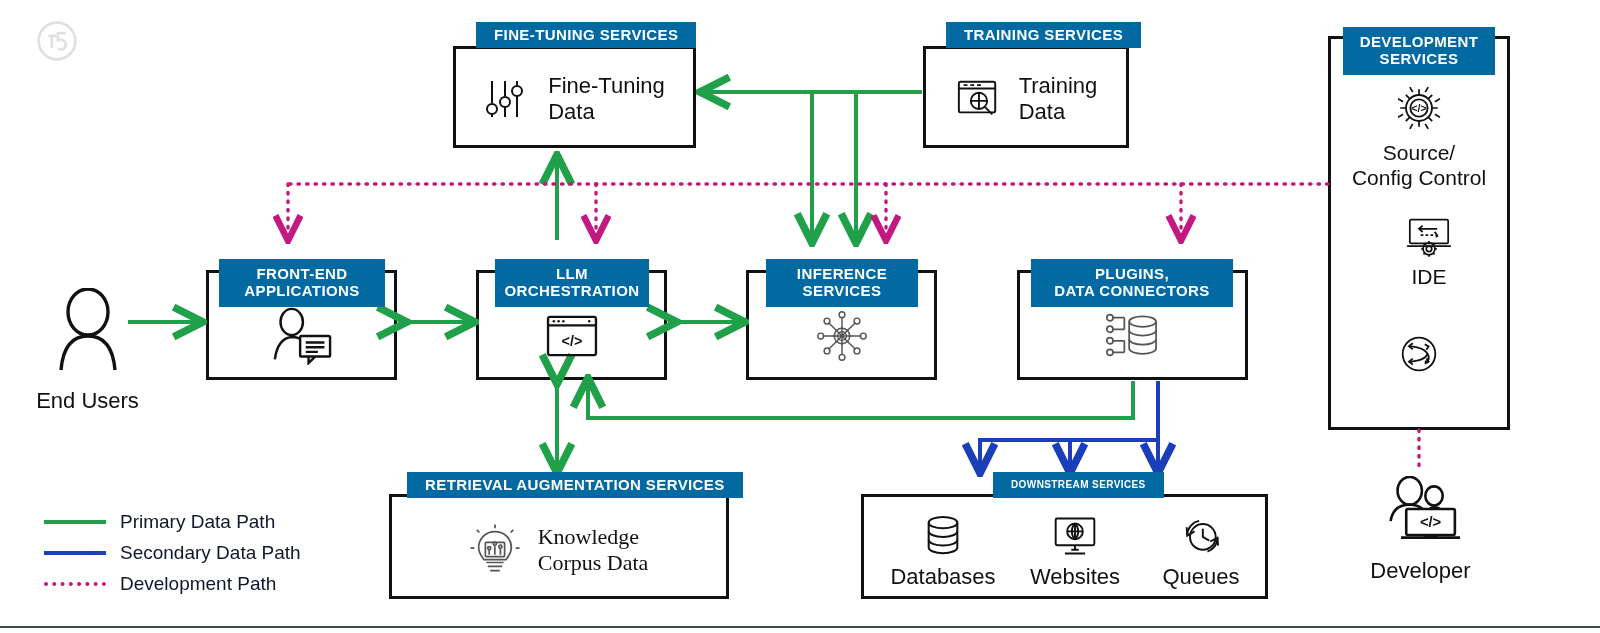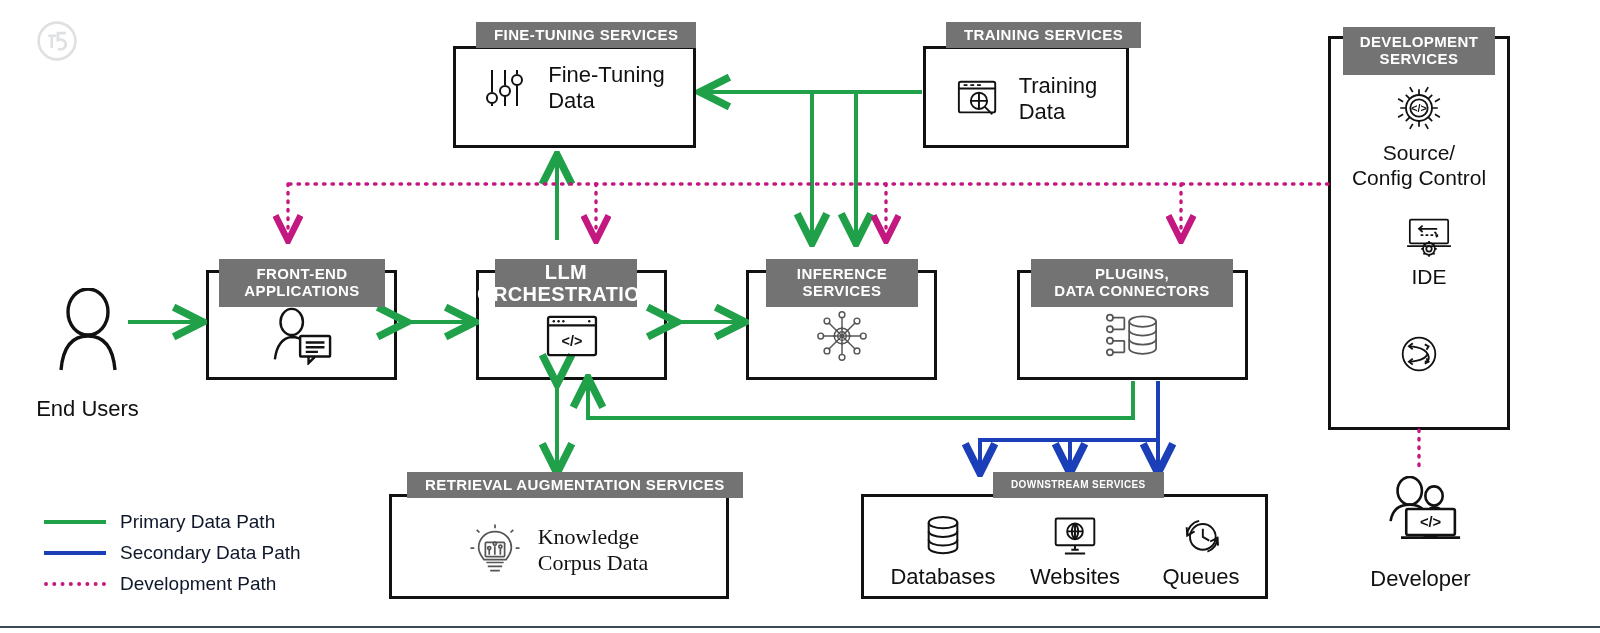--- a/index.html
+++ b/index.html
@@ -5,33 +5,33 @@
   html,body{margin:0;padding:0;background:#ffffff;}
   body{width:1600px;height:633px;position:relative;overflow:hidden;
        font-family:"Liberation Sans",sans-serif;color:#111;}
   #stage{position:absolute;left:0;top:0;width:1600px;height:633px;}
 
   
   .logo{position:absolute;left:36px;top:20px;width:42px;height:42px;opacity:.32;}
 
   
   .box{position:absolute;border:3px solid #111;background:#fff;box-sizing:border-box;}
-  .badge{position:absolute;background:#737373;color:#fff;font-weight:bold;
+  .badge{position:absolute;background:#0369a1;color:#fff;font-weight:bold;
          letter-spacing:.4px;text-align:center;display:flex;align-items:center;
          justify-content:center;line-height:1.12;box-sizing:border-box;z-index:6;}
   .badge.two{padding:5px 16px;margin-top:16px;}
   .badge.one{padding:6px 18px;}
 
   .boxbody{position:absolute;display:flex;align-items:center;justify-content:center;
            gap:18px;z-index:4;}
   .boxbody .lbl{font-size:22px;line-height:1.18;color:#111;}
 
   
   .actor{position:absolute;text-align:center;}
-  .actor .cap{font-size:22px;margin-top:20px;color:#111;}
+  .actor .cap{font-size:22px;margin-top:12px;color:#111;}
 
   
   .devitem{position:absolute;width:100%;text-align:center;}
   .devitem .cap{font-size:21px;line-height:1.2;margin-top:2px;}
 
   
   .dsitem{position:absolute;text-align:center;}
   .dsitem .cap{font-size:22px;margin-top:2px;}
 
   
@@ -123,21 +123,21 @@
       <rect x="38" y="38" width="56" height="30" rx="2" fill="#fff" stroke="#111" stroke-width="3"></rect>
       <text x="66" y="59" font-family="Liberation Sans, sans-serif" font-size="17" font-weight="bold" text-anchor="middle" fill="#111">&lt;/&gt;</text>
       <path d="M32 71 h68" stroke="#111" stroke-width="3"></path>
       <path d="M58 70 h16" stroke="#111" stroke-width="4"></path>
     </svg>
     <div class="cap">Developer</div>
   </div>
 
   <div class="box" style="left:453px;top:46px;width:243px;height:102px;"></div>
   <div class="badge one" style="left:476px;top:22px;height:26px;font-size:15px;">FINE-TUNING SERVICES</div>
-  <div class="boxbody" style="left:453px;top:49px;width:243px;height:78px;">
+  <div class="boxbody" style="left:453px;top:60px;width:243px;height:78px;">
     <svg viewBox="0 0 46 46" style="width:46px;height:46px;">
       <g fill="none" stroke="#111" stroke-width="2">
         <path d="M8 5 v22"></path>
           <circle cx="8" cy="33" r="5"></circle>
           <path d="M8 38 v3"></path>
         <path cx="21" d="M21 5 v15"></path>
           <circle cx="21" cy="26" r="5"></circle>
           <path d="M21 31 v10"></path>
         <path d="M33 5 v4"></path>
           <circle cx="33" cy="15" r="5"></circle>
@@ -174,21 +174,21 @@
         <ellipse cx="24" cy="16" rx="12" ry="14"></ellipse>
         <path d="M6 56 C8 40 14 33 24 32 C30 32 34 34 37 37"></path>
         <rect x="33" y="31" width="32" height="22" rx="1.5" fill="#fff"></rect>
         <path d="M39 38 h20M39 43 h20M39 48 h13"></path>
         <path d="M42 53 L42 60 L49 53"></path>
       </g>
     </svg>
   </div>
 
   <div class="box" style="left:476px;top:270px;width:191px;height:110px;"></div>
-  <div class="badge two" style="left:495px;top:243px;width:142px;height:48px;font-size:20px;white-space:pre-line;">LLM
+  <div class="badge two" style="left:495px;top:243px;width:154px;height:48px;font-size:15px;white-space:pre-line;">LLM
 ORCHESTRATION</div>
   <div class="boxbody" style="left:476px;top:292px;width:191px;height:88px;">
     <svg viewBox="0 0 58 48" style="width:56px;height:46px;">
       <g fill="none" stroke="#111" stroke-width="2.4">
         <rect x="4" y="4" width="50" height="40" rx="2"></rect>
         <path d="M4 13 h50"></path>
         <circle cx="10" cy="8.5" r="1.3" fill="#111" stroke="none"></circle>
         <circle cx="15" cy="8.5" r="1.3" fill="#111" stroke="none"></circle>
         <circle cx="20" cy="8.5" r="1.3" fill="#111" stroke="none"></circle>
         <circle cx="47" cy="8.5" r="1.3" fill="#111" stroke="none"></circle>

